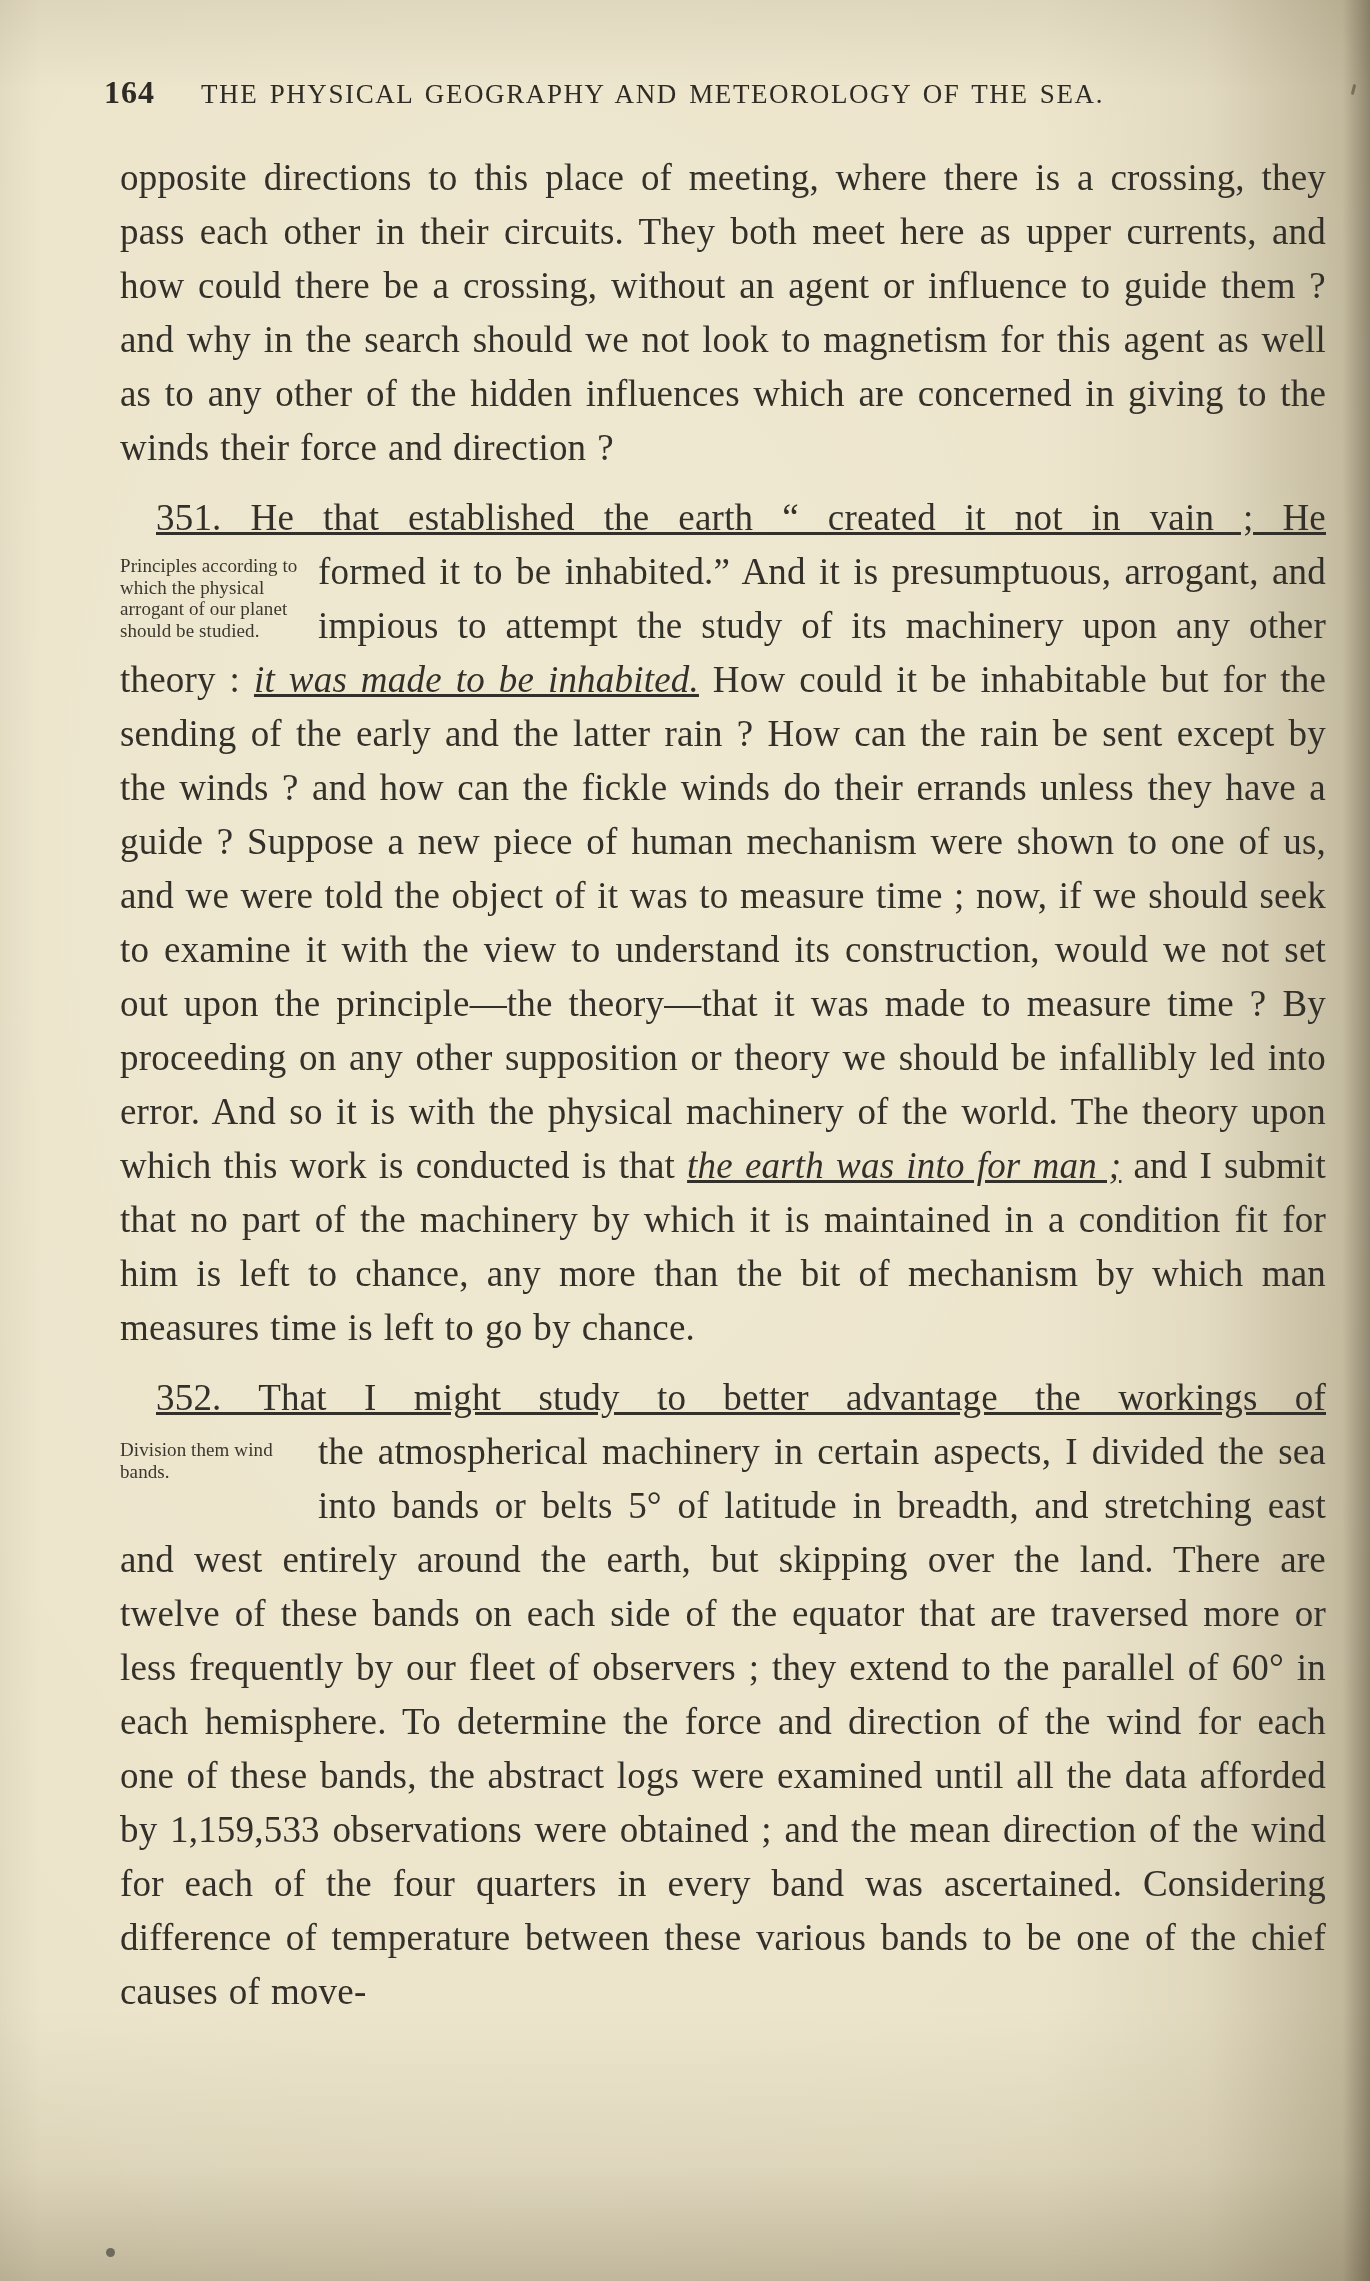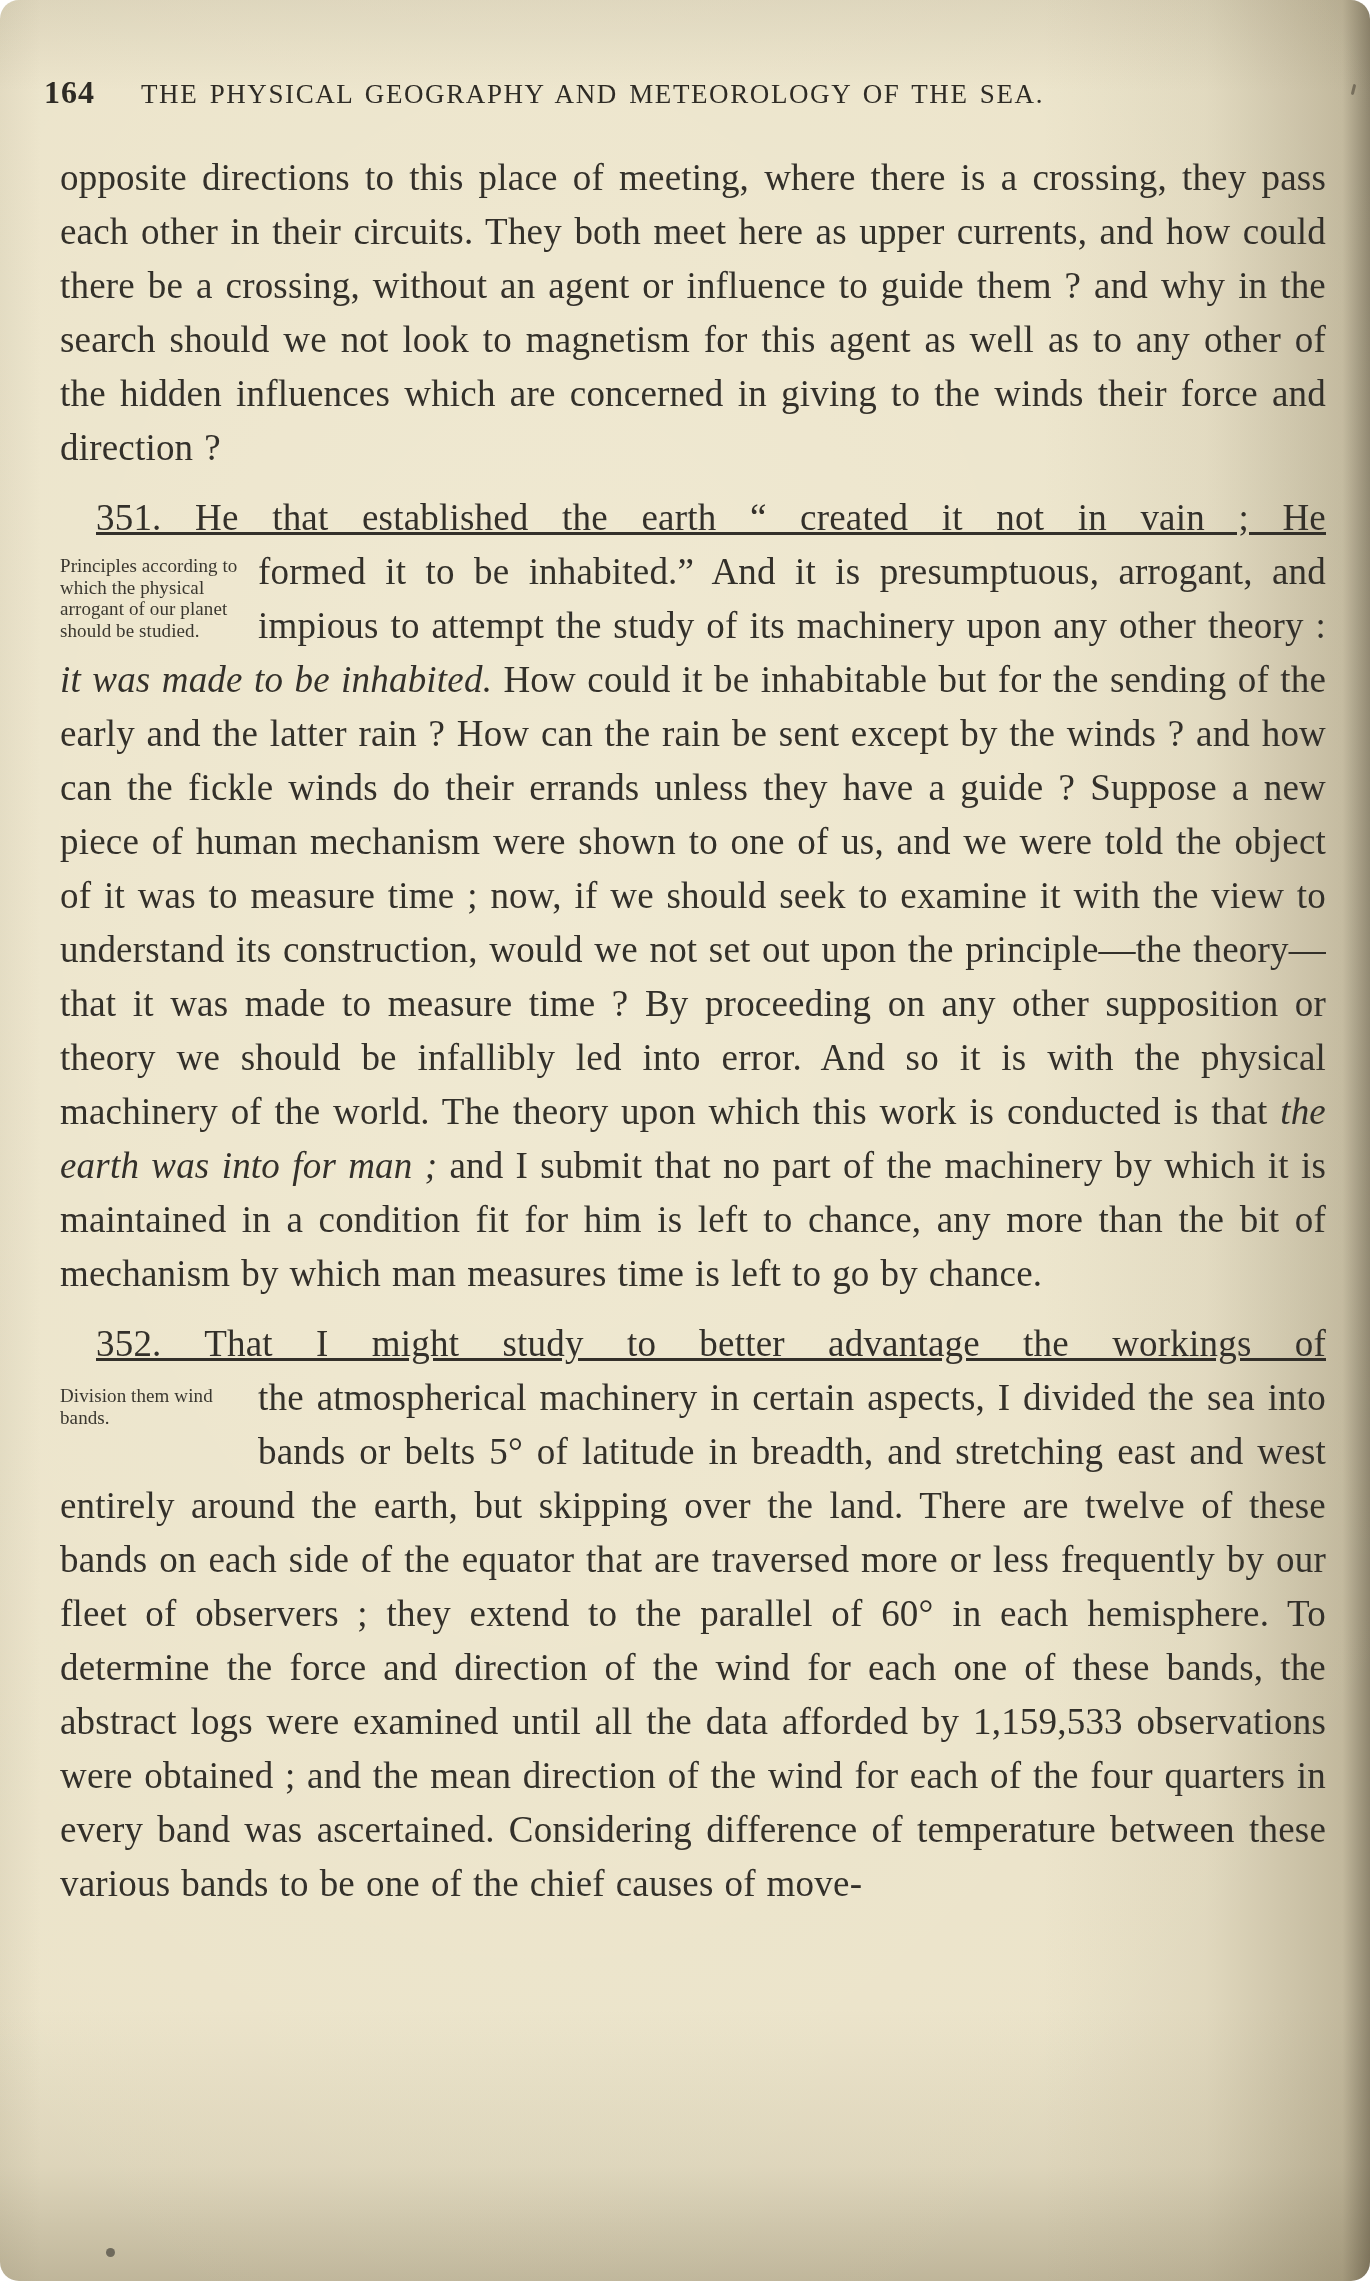--- a/index.html
+++ b/index.html
@@ -19,22 +19,21 @@
     height: 2281px;
     box-sizing: border-box;
     background-color: #ebe3c9;
     background-image:
       radial-gradient(ellipse 1500px 2400px at 40% 38%, rgba(255,253,240,0.25), rgba(0,0,0,0) 65%),
       linear-gradient(to right, rgba(0,0,0,0) 76%, rgba(99,86,55,0.08) 88%, rgba(99,86,55,0.30) 98%, rgba(66,56,35,0.55) 100%),
       linear-gradient(to bottom, rgba(0,0,0,0) 88%, rgba(99,86,55,0.10) 95%, rgba(99,86,55,0.32) 100%),
       linear-gradient(to bottom, rgba(104,92,64,0.12), rgba(0,0,0,0) 4%),
       linear-gradient(to right, rgba(104,92,64,0.08), rgba(0,0,0,0) 3%);
     color: #33302a;
-    padding: 74px 28px 0 44px;
-    border-radius: 19px;
+    padding: 74px 28px 0 104px;
   }
   .page-header {
     display: flex;
     align-items: baseline;
     color: #2e2b25;
     margin-bottom: 40px;
   }
   .page-number {
     font-size: 32px;
     font-weight: 700;
@@ -79,20 +78,21 @@
     word-spacing: 0;
     text-align: left;
     color: #3a372f;
   }
   .sidenote.short {
     min-height: 70px;
     margin-top: 14px;
   }
   .it {
     font-style: italic;
+    text-decoration: underline;
   }
   .speck {
     position: absolute;
     left: 106px;
     top: 2248px;
     width: 9px;
     height: 9px;
     border-radius: 50%;
     background: #5f5c50;
     opacity: 0.85;

